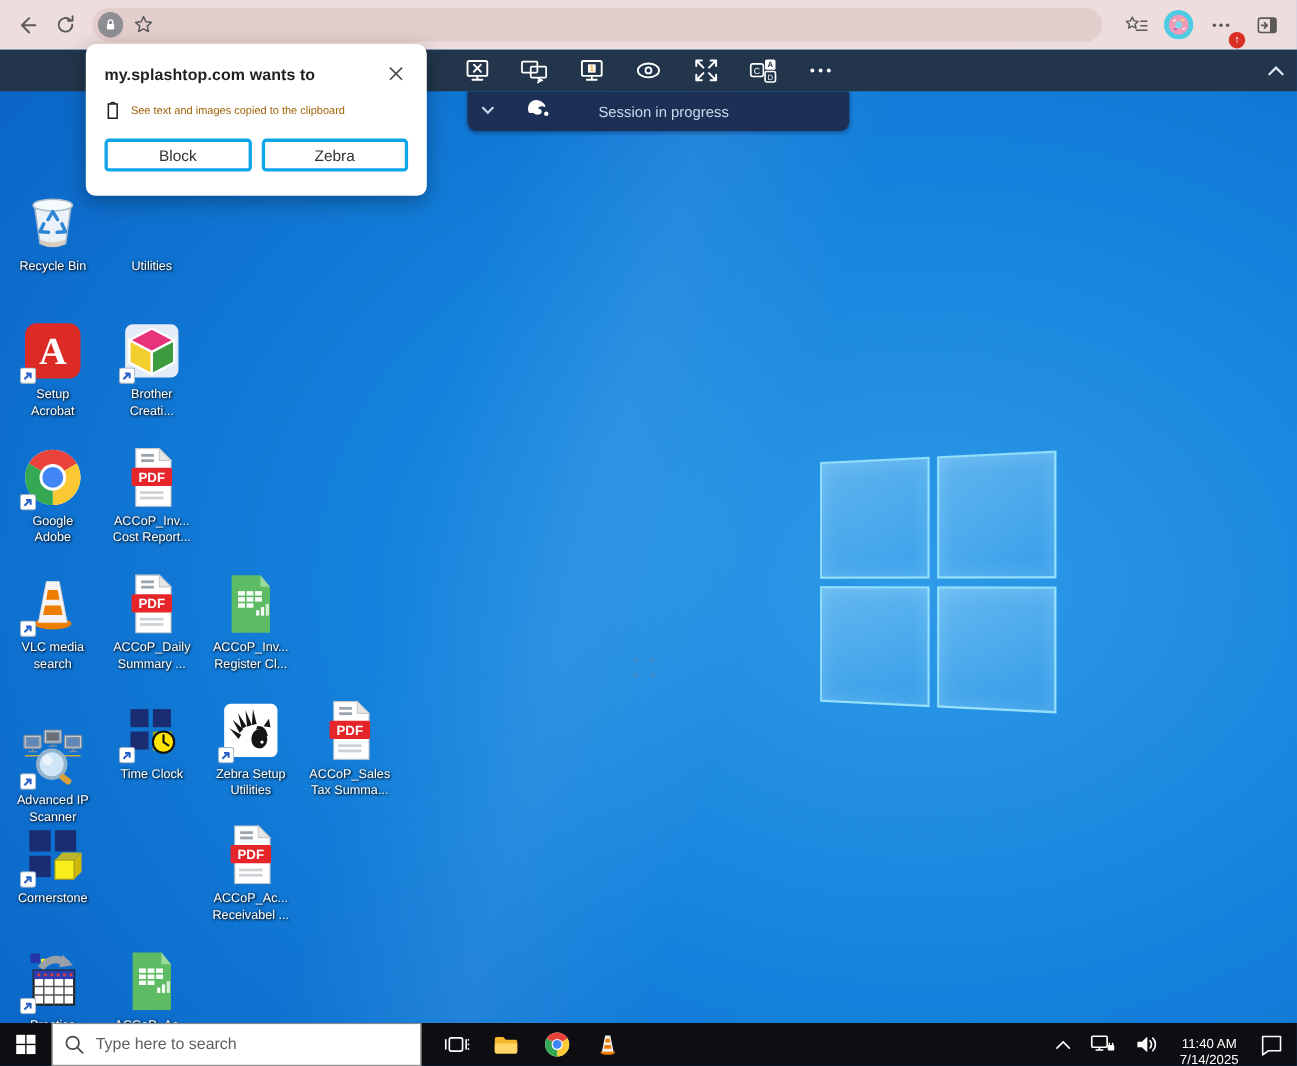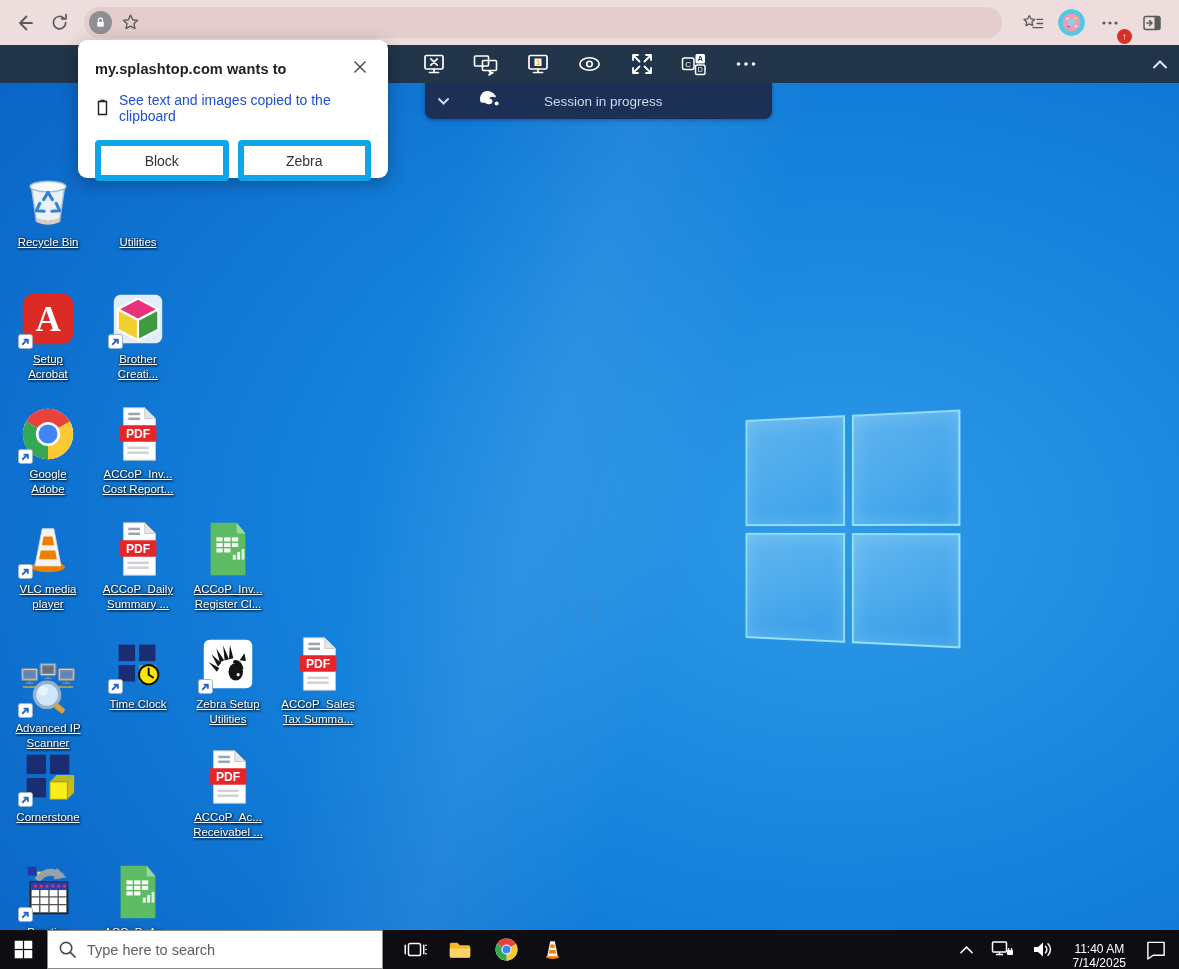--- a/index.html
+++ b/index.html
@@ -42,35 +42,35 @@
   .session-bar { position:absolute; left:425px; top:0; width:347px; height:36px; background:#1b3054;
     border-radius:0 0 8px 8px; display:flex; align-items:center; padding:0 12px; gap:26px; z-index:6;
     box-shadow:0 1px 4px rgba(0,0,30,0.35); }
   .session-label { color:#c9d9ee; font-size:13.5px; margin-left:16px; }
 
   
   .dicon { position:absolute; width:90px; display:flex; flex-direction:column; align-items:center; cursor:pointer; z-index:2; }
   .dicon .art { position:relative; width:62px; height:62px; }
   .dicon .sc { position:absolute; left:1px; bottom:1px; }
   .dicon .lbl { margin-top:2px; text-align:center; font-size:11.5px; line-height:14.5px; color:#fff;
-    text-shadow:1px 1px 2px rgba(0,0,0,0.9), 0 0 3px rgba(0,0,0,0.6);text-decoration:underline; }
+    text-shadow:1px 1px 2px rgba(0,0,0,0.9), 0 0 3px rgba(0,0,0,0.6); }
 
   .remote-cursor { position:absolute; left:576px; top:516px; width:3px; height:3px; background:#5a7a9a; opacity:.55;
     box-shadow:16px 0 0 #5a7a9a, 0 13px 0 #5a7a9a, 16px 13px 0 #5a7a9a; border-radius:1px; }
 
   
   .perm-dialog { position:absolute; left:78px; top:40px; width:310px; height:138px; background:#fff;
     border-radius:9px; box-shadow:0 5px 18px rgba(0,0,0,0.3); z-index:60; padding:16px 17px 0 17px; }
   .perm-head { display:flex; align-items:center; justify-content:space-between; }
   .perm-title { font-size:14.5px; color:#1f1f1f; font-weight:bold; letter-spacing:.1px; padding-top:4px; }
   .perm-close { width:22px; height:22px; display:flex; align-items:center; justify-content:center; cursor:pointer; color:#444; }
   .perm-req { display:flex; align-items:center; gap:9px; margin-top:14px; }
-  .perm-req-text { font-size:14px; color:#1d4ed8; }
+  .perm-req-text { font-size:10px; color:#a16207; }
   .perm-btns { display:flex; gap:9px; margin-top:16px; }
-  .perm-btn { flex:1; height:41px; background:#fff; border:6px solid #0ea5e9; border-radius:4px;
+  .perm-btn { flex:1; height:30px; background:#fff; border:3px solid #0ea5e9; border-radius:4px;
     font-size:14px; color:#323232; font-family:inherit; cursor:pointer; }
 
   
   .taskbar { position:absolute; left:0; top:930px; width:1179px; height:39px; background:#0e0e12;
     display:flex; align-items:center; z-index:30; }
   .tb-start { width:47px; height:39px; display:flex; align-items:center; justify-content:center; cursor:pointer; }
   .tb-search { width:336px; height:39px; background:#fff; border:1px solid #8a8a8a; display:flex; align-items:center; padding:0 10px; gap:10px; }
   .tb-search input { border:none; outline:none; flex:1; font-size:14.5px; color:#000000; background:transparent; font-family:inherit; }
   .tb-search input::placeholder { color:#5f5f5f; opacity:1; }
   .tb-btn { width:46px; height:39px; display:flex; align-items:center; justify-content:center; cursor:pointer; }
@@ -180,21 +180,21 @@
               <ellipse cx="32" cy="50.5" rx="17.5" ry="5.5" fill="#ef7d00"></ellipse>
               <path d="M26 11 h12 l7.5 38.5 h-27 z" fill="#f4f4f4" stroke="#d8d8d8" stroke-width=".8"></path>
               <path d="M27.4 19 h9.2 l1.7 9 h-12.6 z" fill="#ef7d00"></path>
               <path d="M24.6 33.5 h14.8 l1.8 9 h-18.4 z" fill="#ef7d00"></path>
             </svg><svg class="sc" width="15" height="15" viewBox="0 0 16 16">
               <rect x="0.5" y="0.5" width="15" height="15" rx="2.5" fill="#fff" stroke="#9ab0c4"></rect>
               <path d="M4.5 11.5 L10 6 M6 6 h4.5 v4.5" stroke="#2a63c8" stroke-width="2" fill="none" stroke-linejoin="round"></path>
             </svg></div>
           <div class="lbl">
             <div>VLC media</div>
-            <div>player</div>
+            <div>search</div>
           </div>
         </div>
         <div class="dicon" style="left: 93px; top: 435px;">
           <div class="art"><svg width="62" height="62" viewBox="0 0 64 64">
               <path d="M17 5 h22 l11 11 v43 h-33 z" fill="#fff" stroke="#c9c9c9"></path>
               <path d="M39 5 l11 11 h-11 z" fill="#e6e6e6" stroke="#c9c9c9"></path>
               <rect x="22" y="10" width="12" height="2.6" fill="#9aa4ad"></rect>
               <rect x="22" y="15" width="12" height="2.6" fill="#9aa4ad"></rect>
               <rect x="13" y="23" width="38" height="17" rx="1.5" fill="#e5252a"></rect>
               <text x="32" y="36" text-anchor="middle" font-size="12.5" font-weight="bold" fill="#fff" font-family="Liberation Sans, sans-serif">PDF</text>

